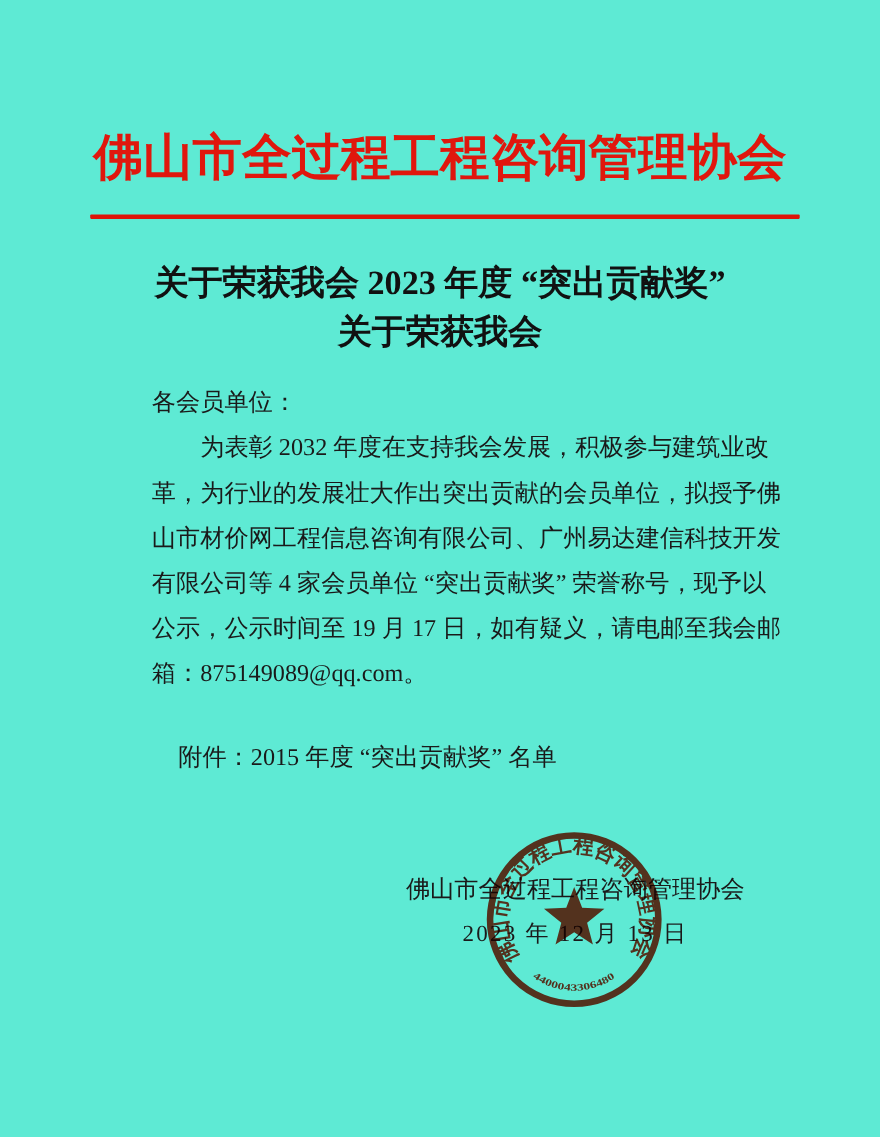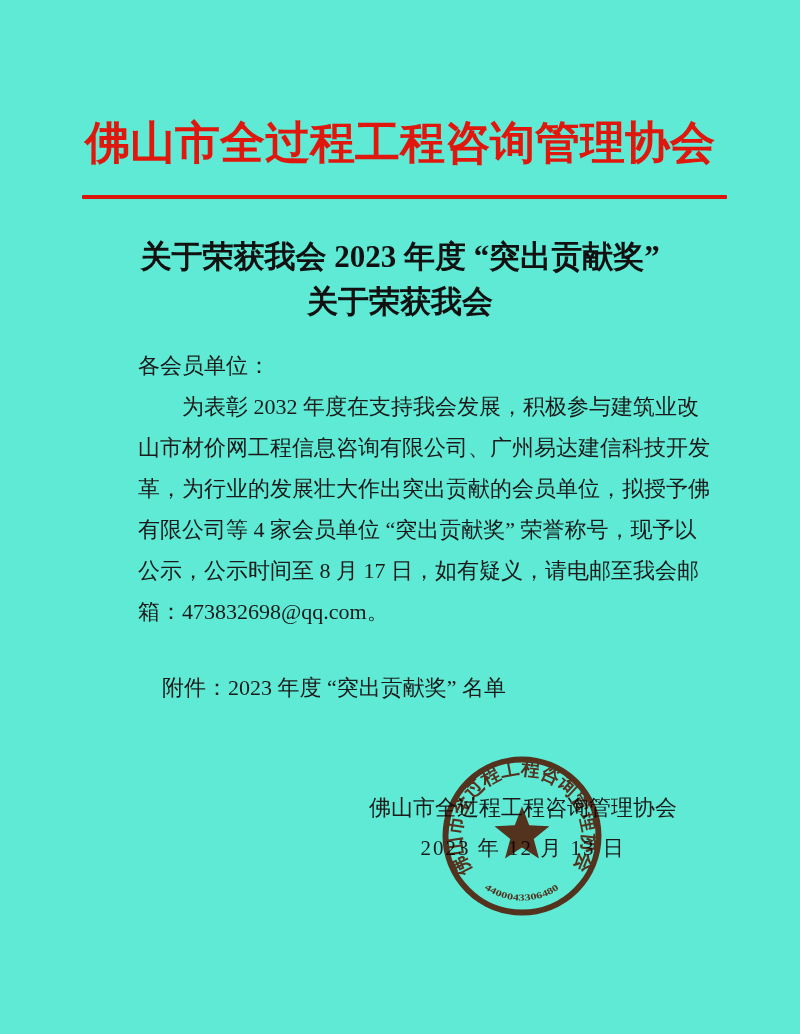--- a/index.html
+++ b/index.html
@@ -53,28 +53,28 @@
   <div class="red-rule"></div>
 
   <div class="doc-title">
     <div>关于荣获我会 2023 年度 “突出贡献奖”</div>
     <div>关于荣获我会</div>
   </div>
 
   <div class="body-block">
     <div class="body-line">各会员单位：</div>
     <div class="body-line indent">为表彰 2032 年度在支持我会发展，积极参与建筑业改</div>
+    <div class="body-line">革，为行业的发展壮大作出突出贡献的会员单位，拟授予佛</div>
     <div class="body-line">山市材价网工程信息咨询有限公司、广州易达建信科技开发</div>
-    <div class="body-line">革，为行业的发展壮大作出突出贡献的会员单位，拟授予佛</div>
     <div class="body-line">有限公司等 4 家会员单位 “突出贡献奖” 荣誉称号，现予以</div>
-    <div class="body-line">公示，公示时间至 8 月 17 日，如有疑义，请电邮至我会邮</div>
-    <div class="body-line">箱：473832698@qq.com。</div>
+    <div class="body-line">公示，公示时间至 19 月 17 日，如有疑义，请电邮至我会邮</div>
+    <div class="body-line">箱：875149089@qq.com。</div>
   </div>
 
-  <div class="attachment-line">附件：2023 年度 “突出贡献奖” 名单</div>
+  <div class="attachment-line">附件：2015 年度 “突出贡献奖” 名单</div>
 
   <div class="signature-block">
     <div class="signature-org">佛山市全过程工程咨询管理协会</div>
     <div class="signature-date">2023 年 12 月 13 日</div>
   </div>
 
   <svg class="seal" viewBox="0 0 200 200" xmlns="http://www.w3.org/2000/svg">
     <defs>
       <path id="sealArc" d="M 41.0 141.3 A 72 72 0 1 1 159.0 141.3" fill="none"></path>
       <path id="sealNum" d="M 53.2 159.9 A 76 76 0 0 0 146.8 159.9" fill="none"></path>

